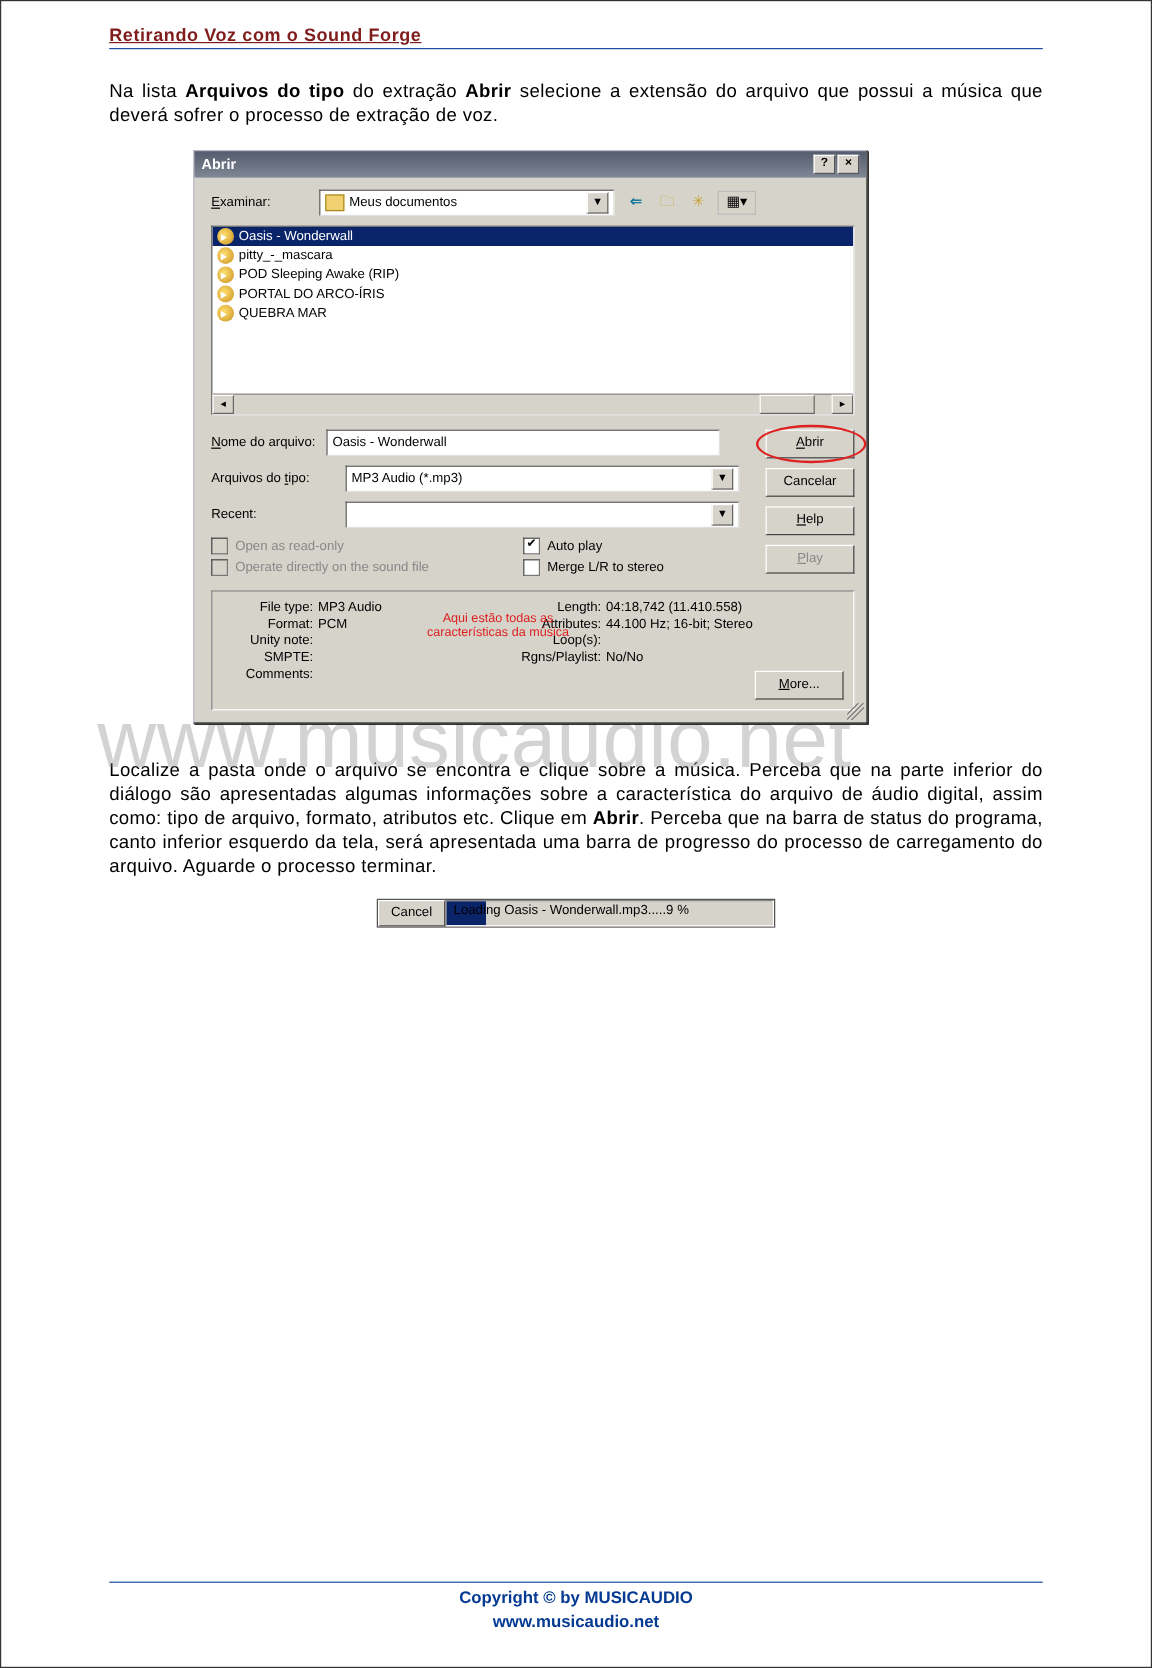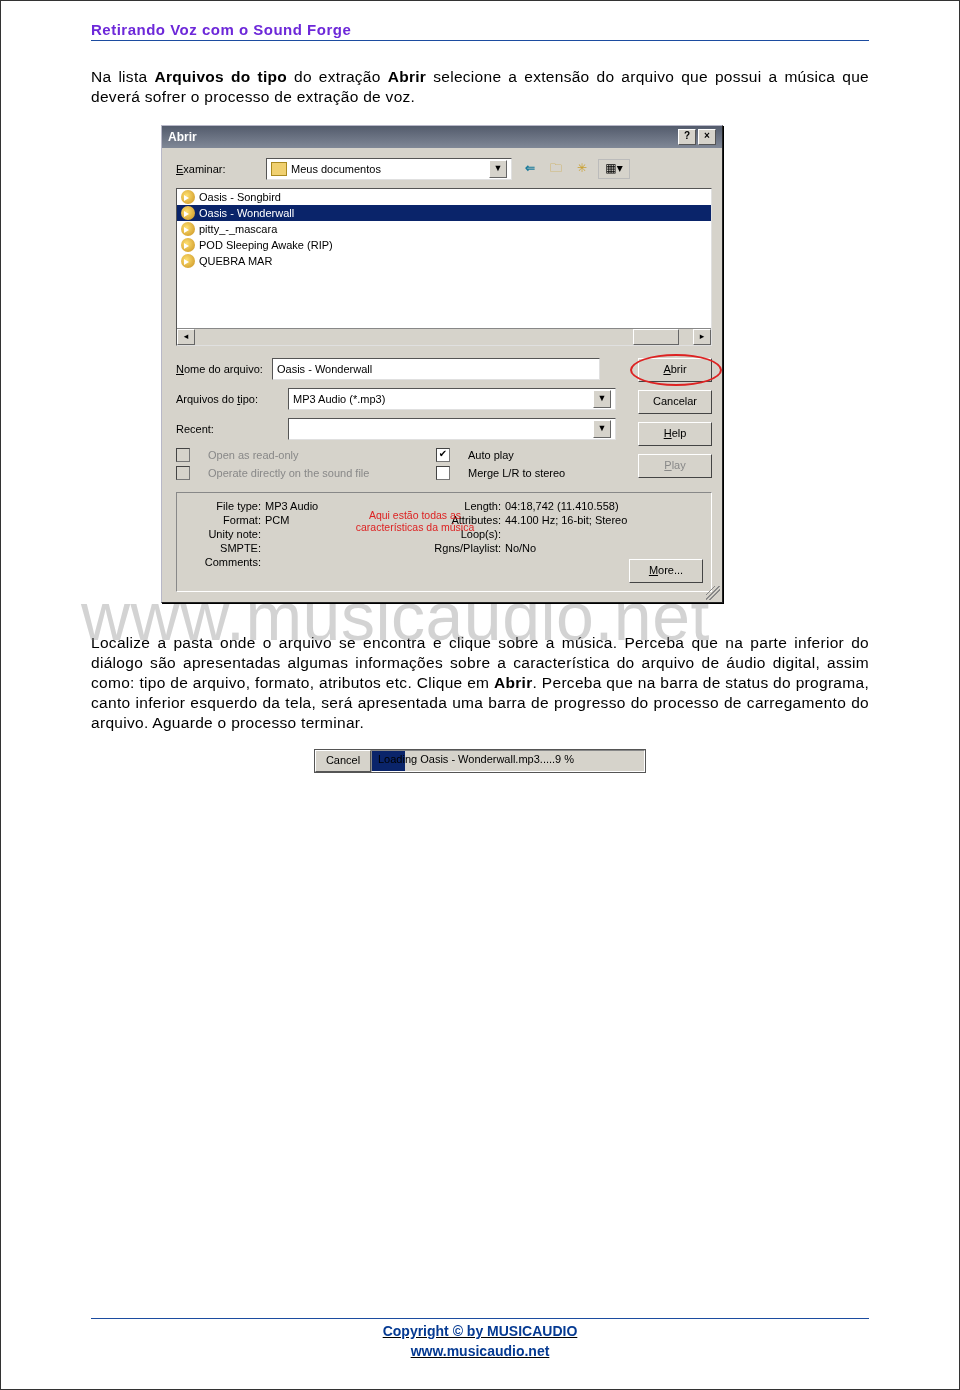--- a/index.html
+++ b/index.html
@@ -13,24 +13,25 @@
   .page {
     width: 960px;
     height: 1390px;
     box-sizing: border-box;
     padding: 20px 90px 24px 90px;
     border: 1px solid #333;
     position: relative;
     background: #fff;
   }
   .header-title {
-    color: #6d28d9;
+    color: #7f1d1d;
     font-weight: bold;
     font-size: 15px;
     letter-spacing: 0.5px;
+    text-decoration: underline;
   }
   .header-line {
     border-top: 1.5px solid #1c4ca0;
     margin-top: 2px;
     margin-bottom: 26px;
   }
   .body-text {
     color: #000;
     font-size: 15.5px;
     line-height: 20px;
@@ -162,21 +163,21 @@
     background: #d6d3cb;
     border: 1px solid #fff;
     border-right-color: #444; border-bottom-color: #444;
     text-align: center; line-height: 20px;
     font-size: 11px;
   }
   .grey { color: #888; }
 
   .right-col { margin-left: 10px; }
 
-  .chk-row { display:flex; align-items:center; gap:18px; margin-bottom:4px; }
+  .chk-row { display:flex; align-items:center; gap:6px; margin-bottom:4px; }
   .chk { width:12px;height:12px;background:#fff;border:1px solid #777;border-top-color:#444;border-left-color:#444; text-align:center; font-size:10px; line-height:10px;}
   .chk.disabled{background:#d6d3cb;}
 
   .info-panel {
     margin-top: 8px;
     border: 1px solid #888;
     border-top-color:#888;border-left-color:#888;border-right-color:#fff;border-bottom-color:#fff;
     padding: 6px 8px 8px 8px;
   }
   .info-grid { display:flex; }
@@ -279,35 +280,35 @@
           </div>
           <div class="toolbar-icons">
             <div class="ti arrow-left">⇐</div>
             <div class="ti up">🗀</div>
             <div class="ti newf">✳</div>
             <div class="ti view">▦▾</div>
           </div>
         </div>
 
         <div class="file-list">
-          <div class="file-item">
-              <span class="fi-ico"></span>
-              <span>Oasis - Songbird</span>
-            </div>
           <div class="file-item selected">
               <span class="fi-ico"></span>
               <span>Oasis - Wonderwall</span>
             </div>
           <div class="file-item">
               <span class="fi-ico"></span>
               <span>pitty_-_mascara</span>
             </div>
           <div class="file-item">
               <span class="fi-ico"></span>
               <span>POD Sleeping Awake (RIP)</span>
+            </div>
+          <div class="file-item">
+              <span class="fi-ico"></span>
+              <span>PORTAL DO ARCO-ÍRIS</span>
             </div>
           <div class="file-item">
               <span class="fi-ico"></span>
               <span>QUEBRA MAR</span>
             </div>
           <div class="hscroll">
             <div class="hs-btn">◂</div>
             <div class="hs-track">
                 <div class="hs-thumb"></div>
               </div>
@@ -426,20 +427,20 @@
 
   <p class="body-text" style="margin-top:9px;">
     <span>Localize a pasta onde o arquivo se encontra e clique sobre a música. Perceba que na parte inferior do diálogo são apresentadas algumas informações sobre a característica do arquivo de áudio digital, assim como: tipo de arquivo, formato, atributos etc. Clique em </span><b>Abrir</b><span>. Perceba que na barra de status do programa, canto inferior esquerdo da tela, será apresentada uma barra de progresso do processo de carregamento do arquivo. Aguarde o processo terminar.</span>
   </p>
 
   <div class="statusbar-shot">
     <div class="cancel">Cancel</div>
     <div class="msg"><span style="position:relative">Loading Oasis - Wonderwall.mp3.....9 %</span></div>
   </div>
 
-  <div style="position:absolute; left:90px; right:90px; bottom:28px;text-decoration:underline;">
+  <div style="position:absolute; left:90px; right:90px; bottom:28px;">
     <div class="footer-line"></div>
     <div class="footer">
       <div>Copyright © by MUSICAUDIO</div>
       <div>www.musicaudio.net</div>
     </div>
   </div>
 </div>
 
 </body></html>

